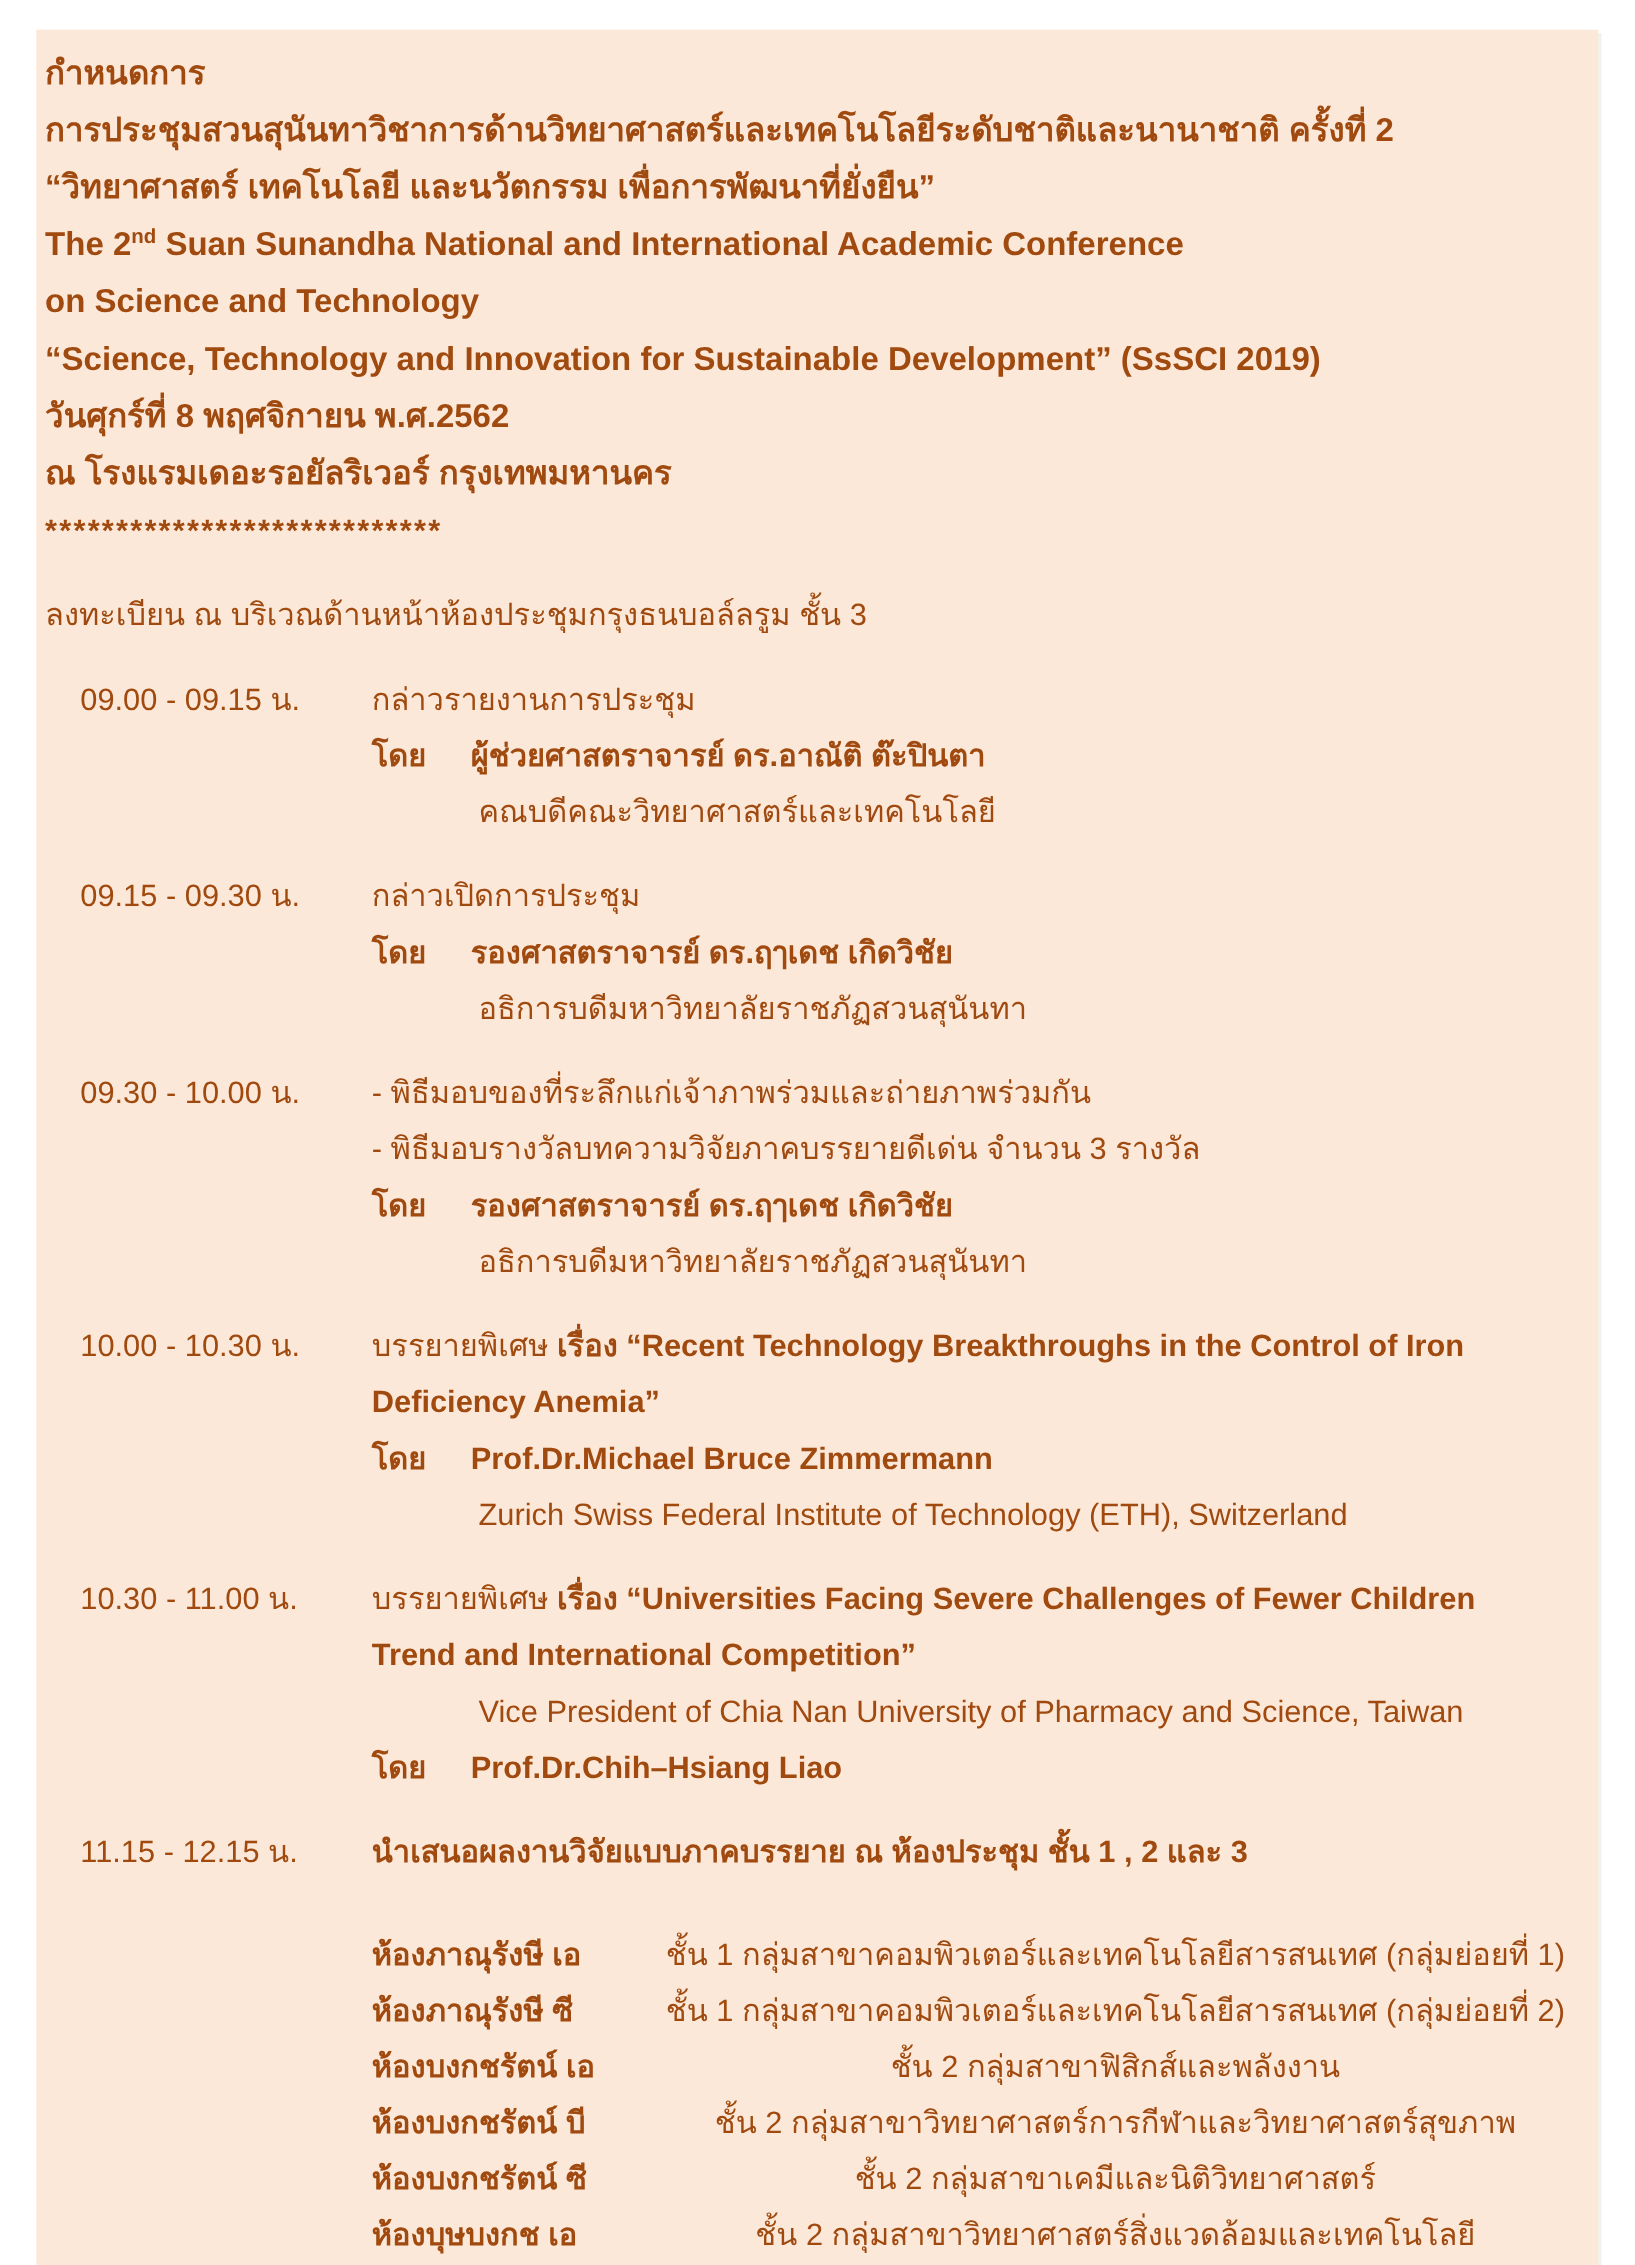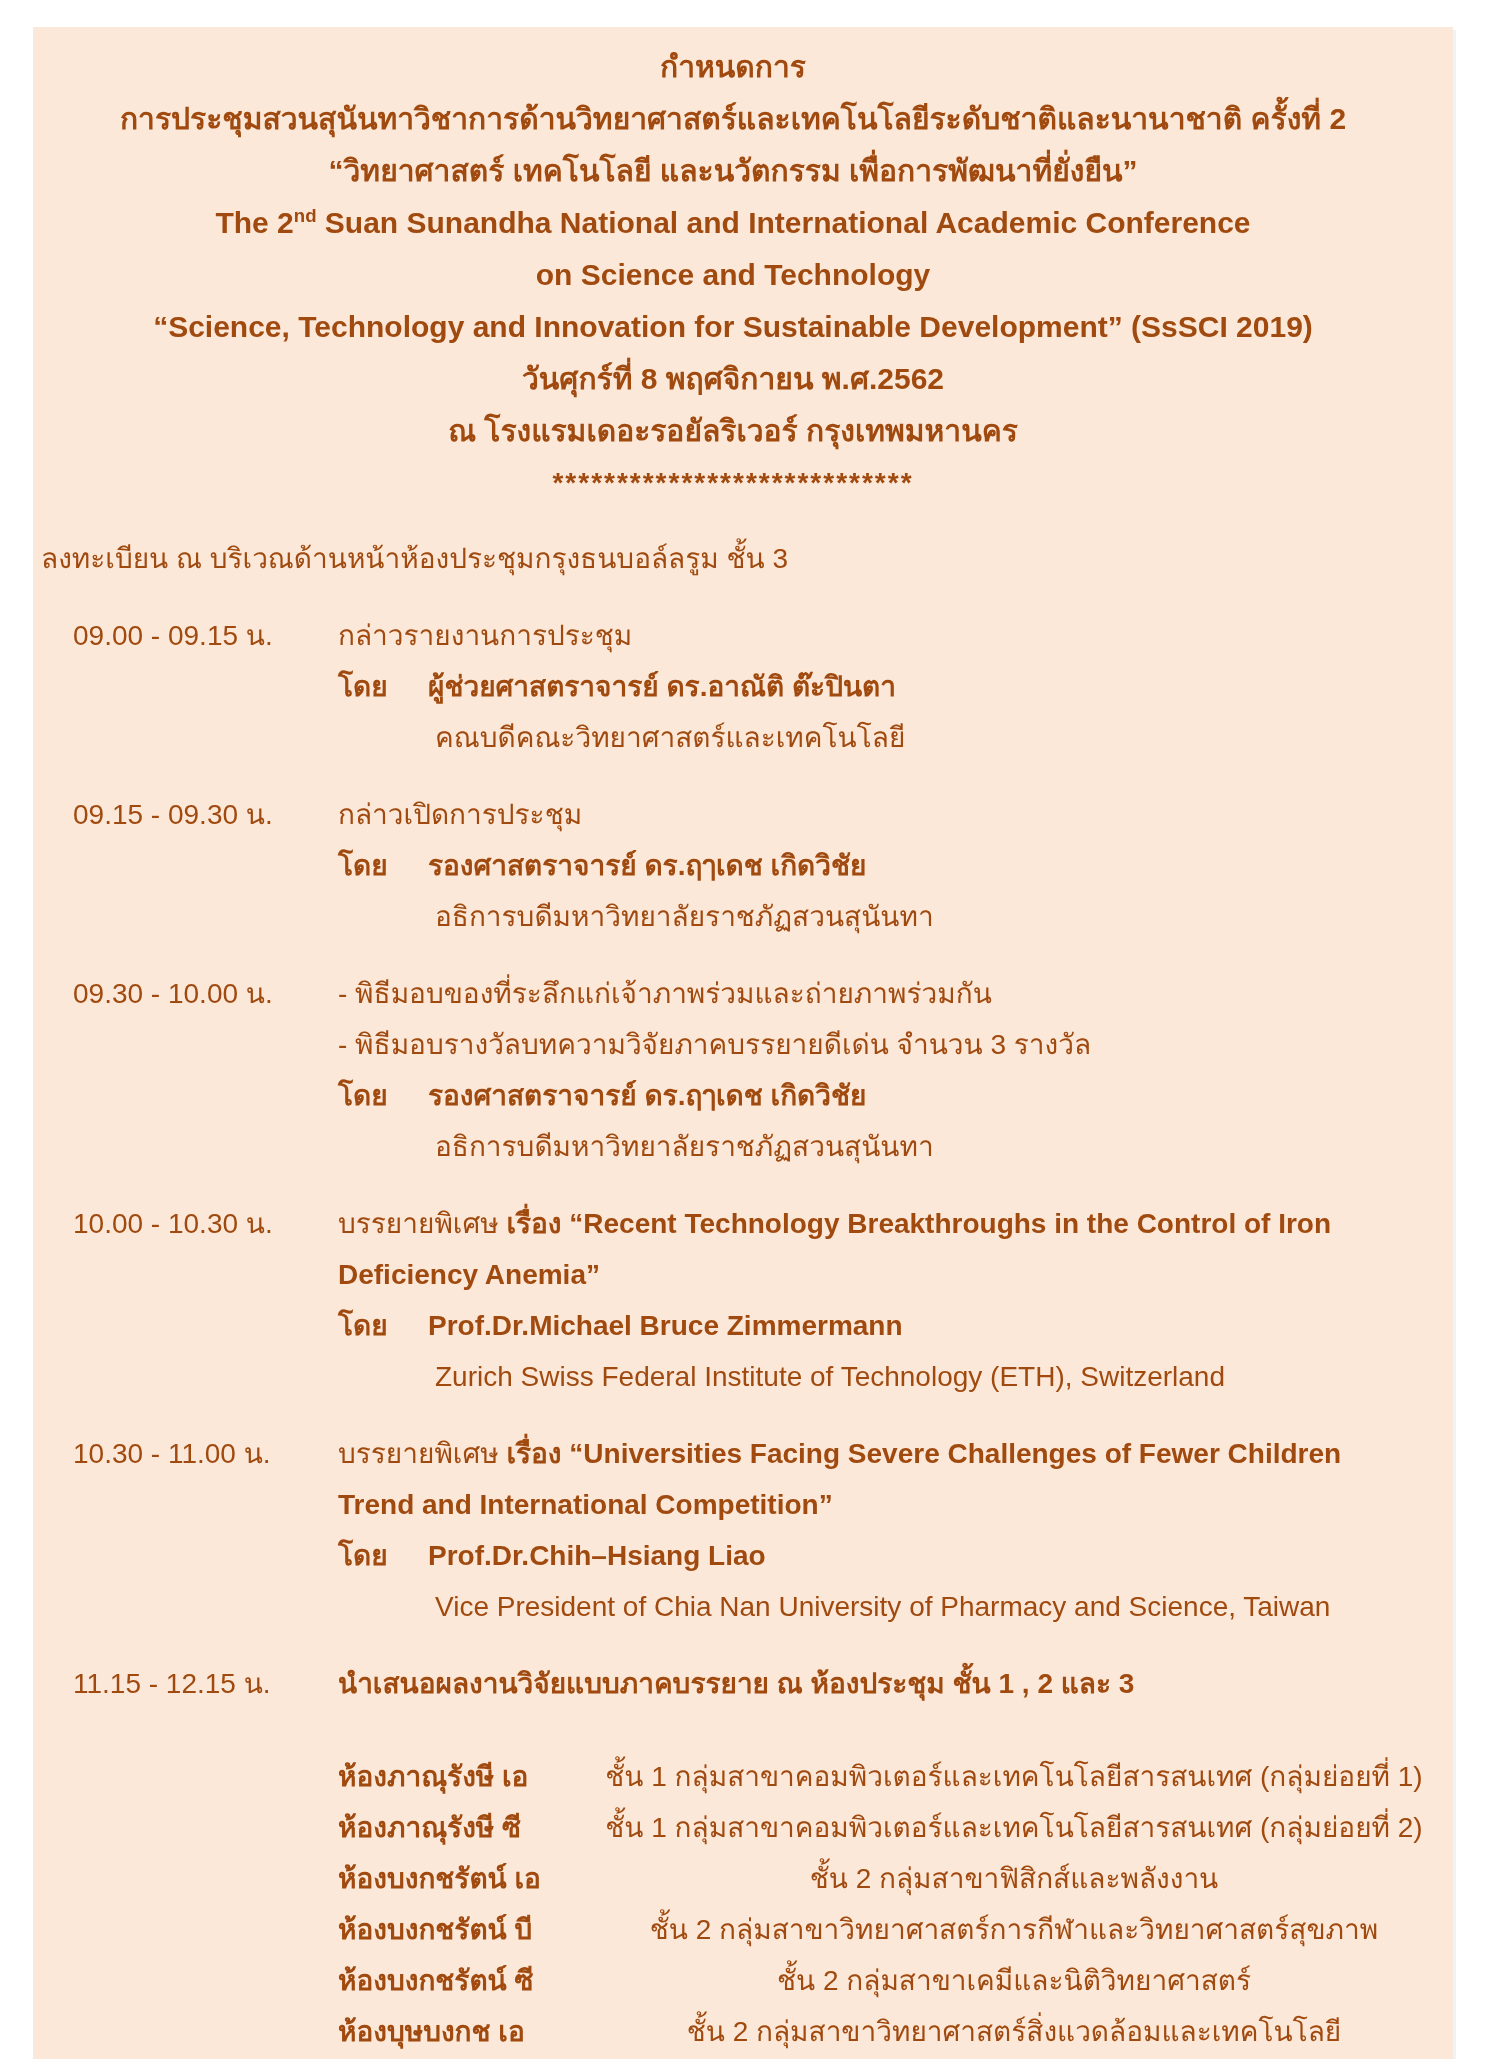--- a/index.html
+++ b/index.html
@@ -16,21 +16,21 @@
     box-sizing: border-box;
     width: 1420px;
     min-height: 1998px;
     margin: 27px auto 34px auto;
     background: #fce8d8;
     color: #a04a10;
     padding: 14px 28px 30px 8px;
     box-shadow: 3px 3px 0 rgba(0,0,0,0.05);
   }
   
-  .doc-header { text-align: center; }
+  .doc-header { }
   .h-line {
     line-height: 52px;
     font-size: 30px;
     font-weight: bold;
     white-space: nowrap;
   }
   .h-line.stars {
     font-weight: bold;
     letter-spacing: 2px;
     font-size: 28px;
@@ -139,22 +139,22 @@
         <div class="content">
           <div class="line"><span>บรรยายพิเศษ </span><span class="bold">เรื่อง “Recent Technology Breakthroughs in the Control of Iron Deficiency Anemia”</span></div>
           <div class="line"><span class="by-label">โดย</span><span class="bold">Prof.Dr.Michael Bruce Zimmermann</span></div>
           <div class="line sub">Zurich Swiss Federal Institute of Technology (ETH), Switzerland</div>
         </div>
       </div>
       <div class="row">
         <div class="time">10.30 - 11.00 น.</div>
         <div class="content">
           <div class="line"><span>บรรยายพิเศษ </span><span class="bold">เรื่อง “Universities Facing Severe Challenges of Fewer Children Trend and International Competition”</span></div>
+          <div class="line sub">Vice President of Chia Nan University of Pharmacy and Science, Taiwan</div>
           <div class="line"><span class="by-label">โดย</span><span class="bold">Prof.Dr.Chih–Hsiang Liao</span></div>
-          <div class="line sub">Vice President of Chia Nan University of Pharmacy and Science, Taiwan</div>
         </div>
       </div>
       <div class="row">
         <div class="time">11.15 - 12.15 น.</div>
         <div class="content">
           <div class="line bold">นำเสนอผลงานวิจัยแบบภาคบรรยาย ณ ห้องประชุม ชั้น 1 , 2 และ 3</div>
         </div>
       </div>
     </main>
 

